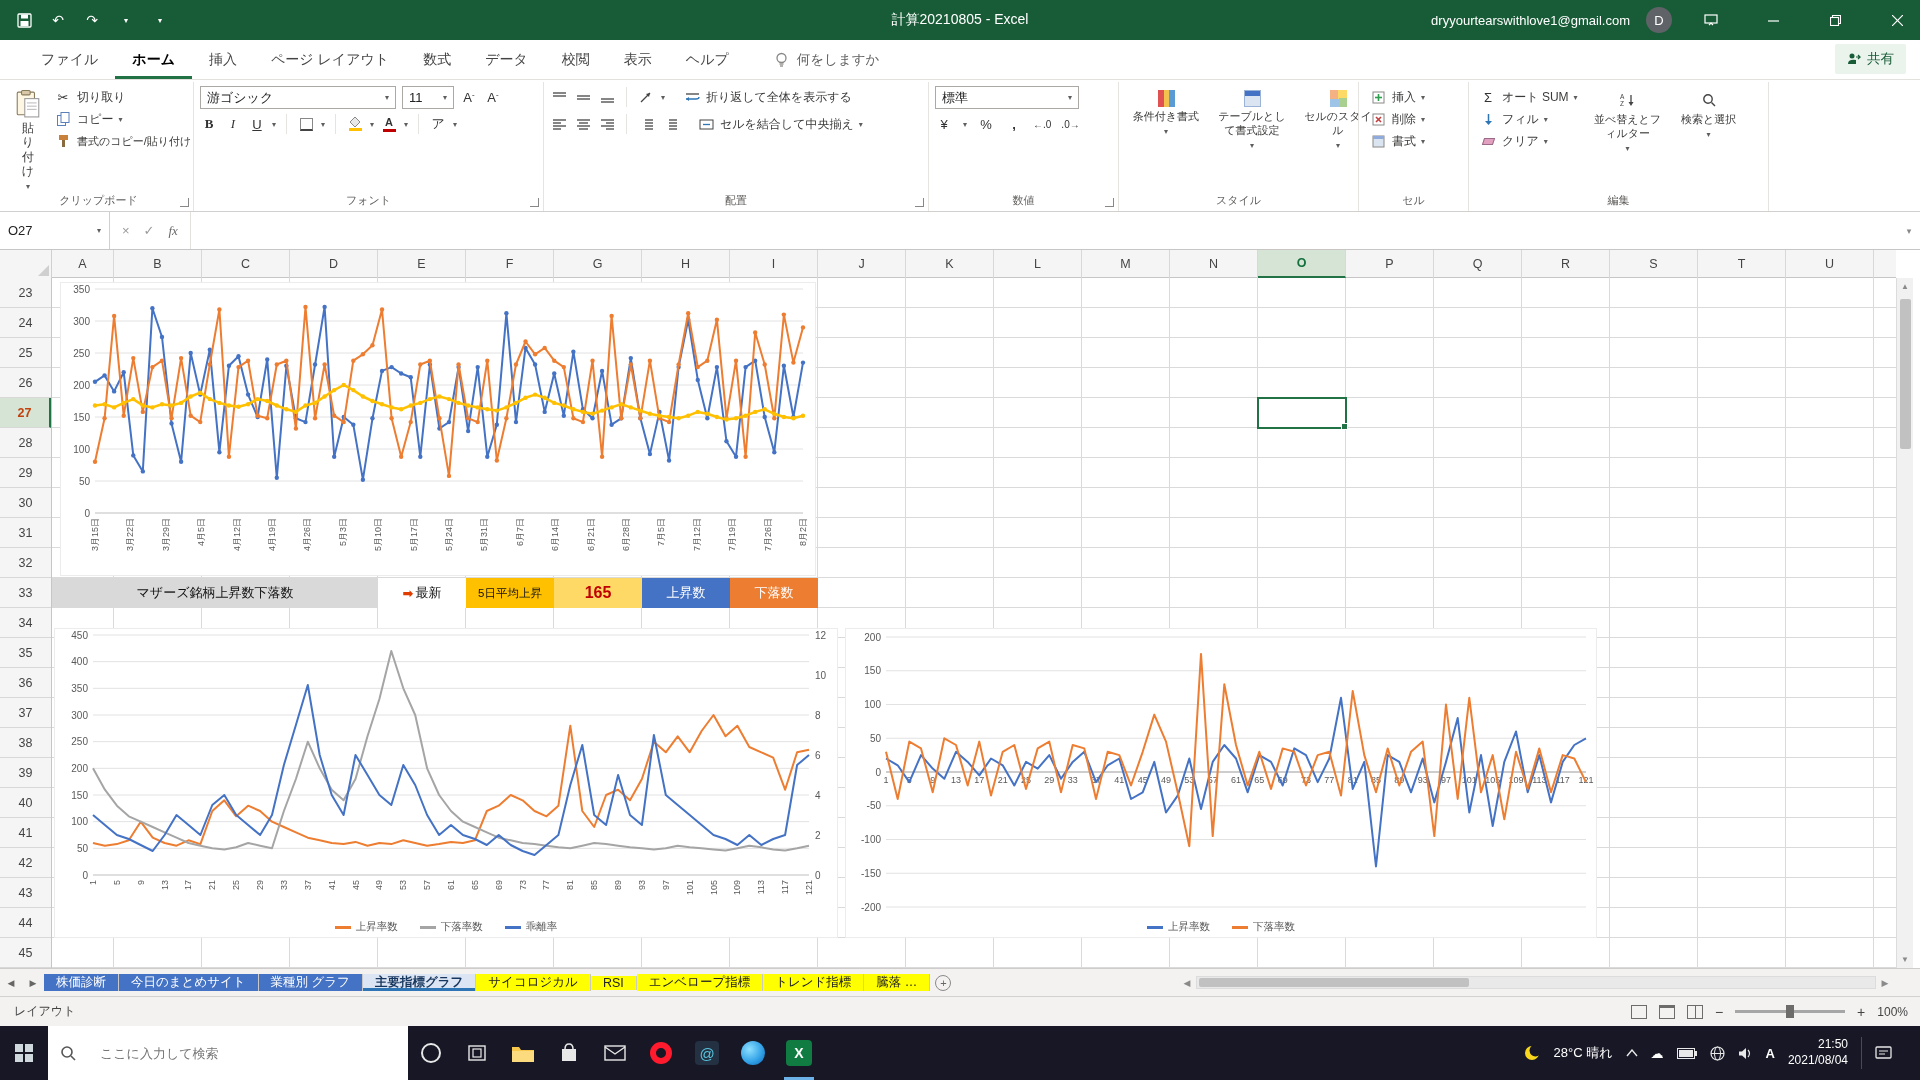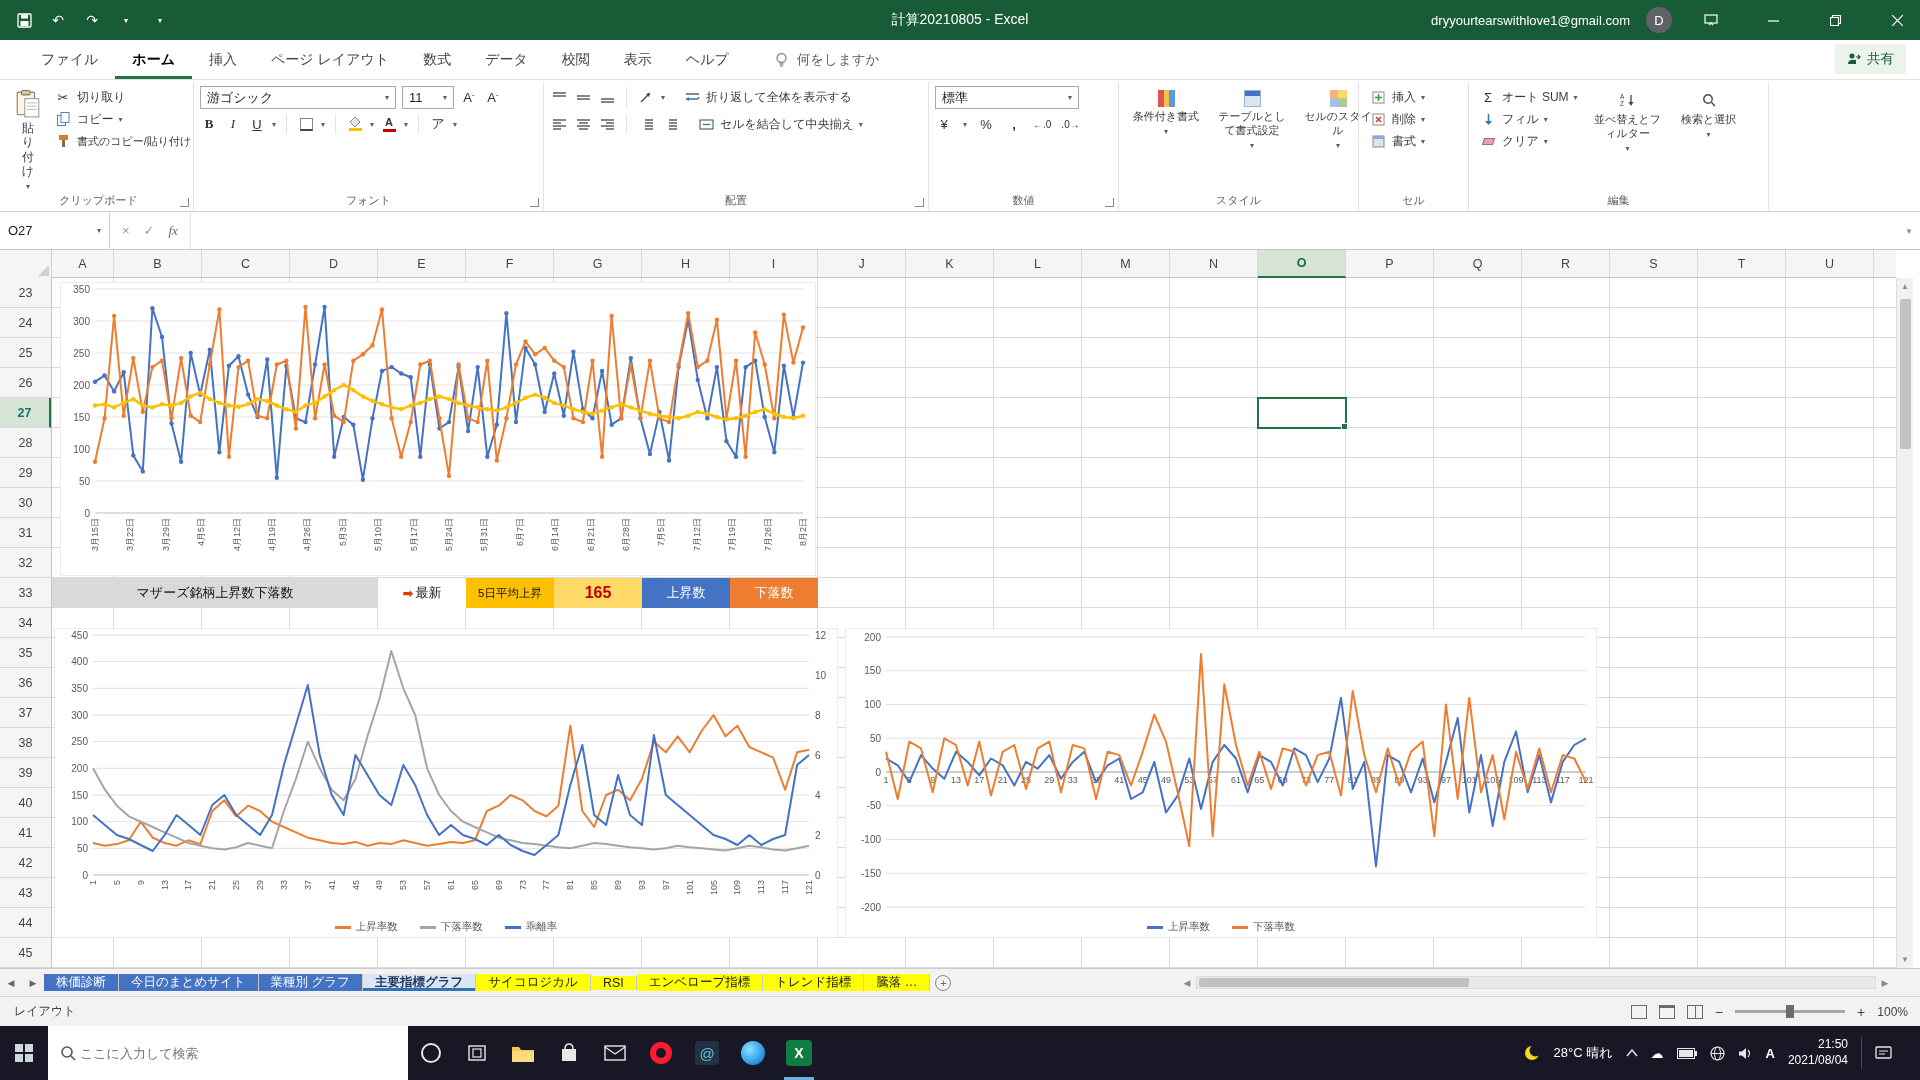--- a/index.html
+++ b/index.html
@@ -53,21 +53,21 @@
   .fb-exp{width:22px;display:flex;align-items:center;justify-content:center;color:#888;font-size:9px}
   
   #sheet-canvas{position:relative;height:718px;flex:0 0 718px;background:#fff;overflow:hidden}
   #colhdrs{position:absolute;left:0;top:0;height:28px;display:flex;background:#f5f5f5;border-bottom:1px solid #c6c6c6;width:1896px}
   .corner{width:52px;height:28px;border-right:1px solid #d0d0d0;position:relative;background:#f5f5f5}
   .corner:after{content:"";position:absolute;right:2px;bottom:2px;border-left:11px solid transparent;border-bottom:11px solid #cfcfcf}
   .chcell{height:28px;display:flex;align-items:center;justify-content:center;font-size:12.5px;color:#444;border-right:1px solid #d8d8d8}
   .chcell.sel{background:#d6e4d6;color:#14713d;font-weight:bold;border-bottom:2px solid #217346}
   #rowhdrs{position:absolute;left:0;top:28px;width:52px;background:#f5f5f5;border-right:1px solid #c6c6c6}
   .rhcell{height:30px;display:flex;align-items:center;justify-content:center;font-size:12.5px;color:#444;border-bottom:1px solid #d8d8d8}
-  .rhcell.sel{background:#d6e4d6;color:#0f766e;font-weight:bold;border-right:2px solid #217346}
+  .rhcell.sel{background:#d6e4d6;color:#c2410c;font-weight:bold;border-right:2px solid #217346}
   #gridbody{position:absolute;left:52px;top:28px;width:1844px;height:690px;background-image:repeating-linear-gradient(to bottom,transparent 0 29px,#dadada 29px 30px)}
   .vl{position:absolute;top:0;bottom:0;width:1px;background:#dadada}
   .chart{position:absolute;background:#fff;border:1px solid #ececec}
   .clegend{position:absolute;bottom:3px;left:0;right:0;display:flex;justify-content:center;gap:22px;align-items:center;font-size:10.5px;color:#595959}
   .clegend .sw{display:inline-block;width:16px;height:3px;margin-right:5px;vertical-align:middle}
   .selcell{position:absolute;left:1257px;top:147px;width:90px;height:32px;border:2px solid #217346;z-index:5}
   .selcell:after{content:"";position:absolute;right:-3px;bottom:-3px;width:5px;height:5px;background:#217346;border:1px solid #fff}
   
   .banner33{position:absolute;left:52px;top:328px;width:766px;height:30px;display:flex;z-index:3;font-size:13px}
   .b33{display:flex;align-items:center;justify-content:center;height:30px}
@@ -108,21 +108,21 @@
   .viewic.b{background:linear-gradient(#6e6c6a 0 2px,transparent 2px)}
   .viewic.c{background:linear-gradient(90deg,transparent 0 7px,#6e6c6a 7px 8px,transparent 8px)}
   .zoomtrack{width:110px;height:3px;background:#a6a6a6;position:relative}
   .zoomthumb{position:absolute;left:51px;top:-5px;width:8px;height:13px;background:#6e6c6a}
   .zbtn{font-size:14px;color:#444}
   
   .taskbar{height:54px;background:#171725;display:flex;align-items:stretch;color:#fff;flex:0 0 54px}
   .tk-start{width:48px;display:flex;align-items:center;justify-content:center}
   .winlogo{display:grid;grid-template-columns:8px 8px;grid-template-rows:8px 8px;gap:2px}
   .winlogo i{background:#cfd8dc}
-  .tk-search{width:360px;background:#fff;display:flex;align-items:center;gap:4px;padding:0 12px}
+  .tk-search{width:360px;background:#fff;display:flex;align-items:center;gap:24px;padding:0 12px}
   .tk-search input{border:none;outline:none;flex:1;font-size:13px;color:#333;font-family:inherit;background:transparent}
   .tk-btn{width:46px;display:flex;align-items:center;justify-content:center;position:relative}
   .tk-btn.activeapp:after{content:"";position:absolute;left:8px;right:8px;bottom:0;height:3px;background:#6cb2e8}
   .cortana{width:20px;height:20px;border:2px solid #e8e8e8;border-radius:50%}
   .tray{margin-left:auto;display:flex;align-items:center;gap:13px;padding:0 10px}
   .tray .txt{font-size:13px;color:#fff}
   .timebox{display:flex;flex-direction:column;align-items:flex-end;font-size:12px;line-height:1.3}
   .tk-sep{width:1px;height:60%;background:#4a4a55;align-self:center}
   .showdesk{width:5px;border-left:1px solid #4a4a55}
   .exl{width:26px;height:26px;background:#107c41;border-radius:4px;color:#fff;font-weight:bold;font-size:14px;display:flex;align-items:center;justify-content:center}

